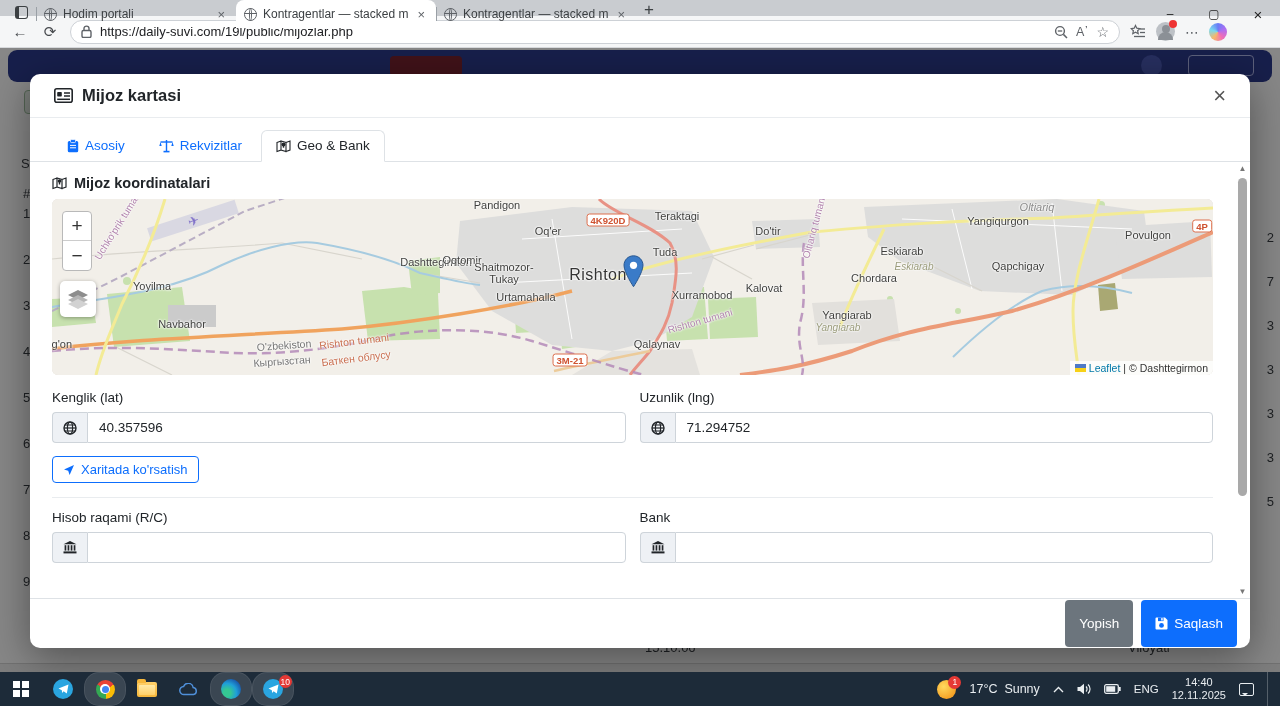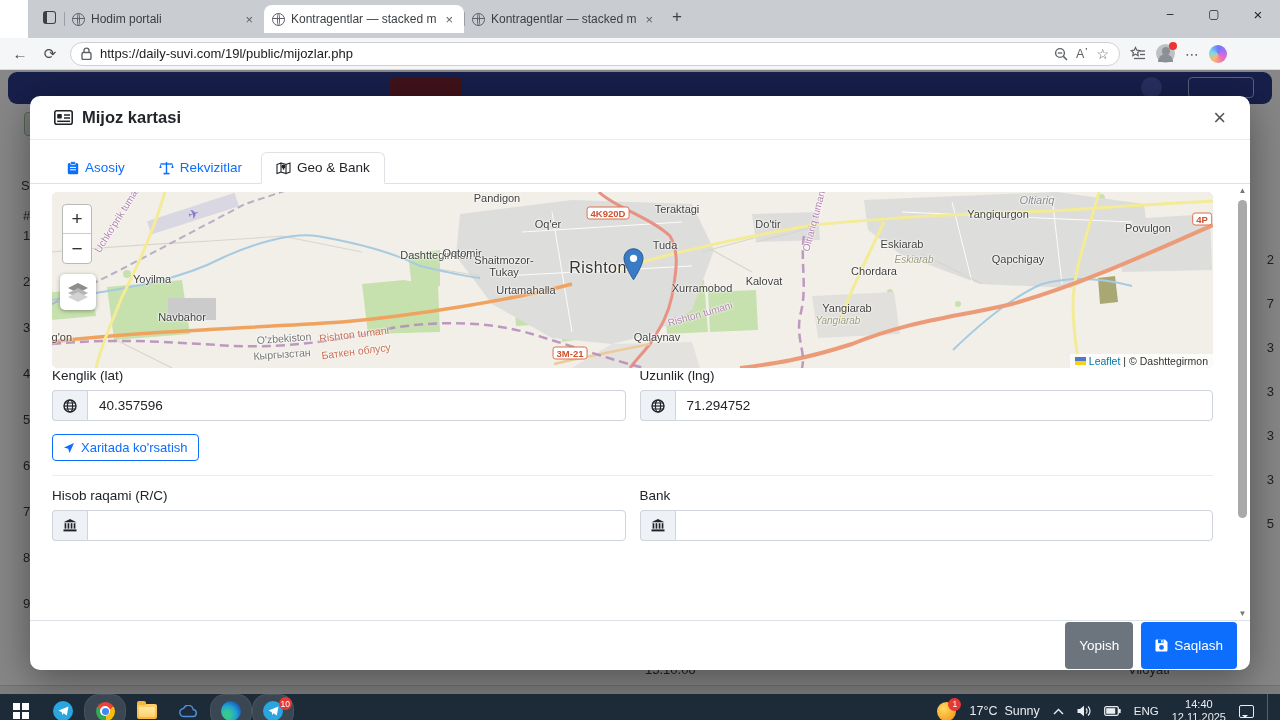--- a/index.html
+++ b/index.html
@@ -1,20 +1,20 @@
 <!DOCTYPE html>
 <html><head>
 <meta charset="utf-8">
 <style>
   * { margin:0; padding:0; box-sizing:border-box; }
   html,body { width:1280px; height:720px; overflow:hidden;
     font-family:"Liberation Sans","DejaVu Sans",sans-serif; background:#fff; }
 
   
-  .tabstrip { height:38px; background:#c9ccd0; display:flex; align-items:center;margin-left:28px; }
+  .tabstrip { height:16px; background:#c9ccd0; display:flex; align-items:flex-start; }
   .tab-actions { width:26px; height:24px; margin:0 2px 3px 8px; display:flex; align-items:center; justify-content:center; }
   .tab-actions .sq { width:13px; height:13px; border:1.6px solid #3c4043; border-radius:3px; border-left-width:4px; }
   .tab { width:200px; height:28px; display:flex; align-items:center; gap:6px; padding:0 8px;
          font-size:12px; color:#3c4043; position:relative; }
   .tab.active { background:#fff; border-radius:8px 8px 0 0; z-index:2; }
   .tab:not(.active):before { content:""; position:absolute; left:0; top:7px; bottom:7px; width:1px; background:#9aa0a6; }
   .tab .tlabel { flex:1; white-space:nowrap; overflow:hidden; }
   .tab .x { font-size:13px; color:#5f6368; padding:0 3px; }
   .globe { width:13px; height:13px; border:1.4px solid #5f6368; border-radius:50%; position:relative; flex:none; }
   .globe:before { content:""; position:absolute; inset:-1px 4px; border:1.2px solid #5f6368; border-radius:50%; }
@@ -88,21 +88,21 @@
   .map-layers { position:absolute; left:8px; top:82px; width:36px; height:36px; background:#fff; border-radius:5px;
                 box-shadow:0 1px 4px rgba(0,0,0,.35); z-index:5; display:flex; align-items:center; justify-content:center; }
   .attrib { position:absolute; right:0; bottom:0; background:rgba(255,255,255,.78); font-size:10.5px; color:#333;
             padding:1px 5px; z-index:5; display:flex; align-items:center; gap:3px; }
   .attrib .lf { color:#0078a8; }
   .flag { width:11px; height:8px; display:inline-block; background:linear-gradient(#4e7ac7 50%,#f7d117 50%); }
   .marker { position:absolute; left:571px; top:56px; z-index:4; }
 
   
   .grid2 { display:grid; grid-template-columns:1fr 1fr; gap:0 14px; }
-  .flabel { font-size:13.5px; color:#212529; }
+  .flabel { margin-top:15px; font-size:13.5px; color:#212529; }
   .igroup { margin-top:7px; display:flex; height:31px; }
   .iprefix { width:35px; background:#eef1f5; border:1px solid #ced4da; border-right:none; border-radius:4px 0 0 4px;
              display:flex; align-items:center; justify-content:center; color:#212529; }
   .igroup input { flex:1; border:1px solid #ced4da; border-radius:0 4px 4px 0; font-size:13.5px; color:#212529;
                   padding:0 11px; outline:none; font-family:inherit; background:#fff; }
   .btn-outline { margin-top:13px; display:inline-flex; align-items:center; gap:6px; font-size:13px; color:#0d6efd;
                  border:1px solid #0d6efd; background:#fff; border-radius:4px; padding:5px 10px; }
   hr.div { border:none; border-top:1px solid #e9ecef; margin-top:14px; }
   .btn { border:none; border-radius:4px; font-size:13.5px; padding:16px 14px; color:#ffffff; font-family:inherit;
          display:inline-flex; align-items:center; gap:6px; }
@@ -286,20 +286,28 @@
         <div class="ntab active">
           <svg class="ic" width="15" height="14" viewBox="0 0 15 14">
               <path d="M1 3.5L5 2v9l-4 1.5z M5 2l5 1.5v9L5 11z M10 3.5L14 2v9l-4 1.5z" fill="none" stroke="#212529" stroke-width="1.1"></path>
               <circle cx="7.5" cy="5.5" r="2" fill="#212529"></circle>
               <path d="M7.5 5.5v3.2" stroke="#212529" stroke-width="1.4"></path>
             </svg>
           <span>Geo &amp; Bank</span>
         </div>
       </div>
 
+      <div class="sect-title">
+        <svg class="ic" width="15" height="14" viewBox="0 0 15 14">
+            <path d="M1 3.5L5 2v9l-4 1.5z M5 2l5 1.5v9L5 11z M10 3.5L14 2v9l-4 1.5z" fill="none" stroke="#212529" stroke-width="1.2"></path>
+            <circle cx="7.5" cy="5" r="1.8" fill="#212529"></circle>
+            <path d="M7.5 5v3.5" stroke="#212529" stroke-width="1.4"></path>
+          </svg>
+        <span>Mijoz koordinatalari</span>
+      </div>
 
       <div class="map">
         <svg class="ic" width="1161" height="176" viewBox="0 0 1161 176">
           <rect width="1161" height="176" fill="#f2efe9"></rect>
 
           <g fill="#c3e0a8" opacity="0.9">
             <polygon points="55,95 130,88 138,142 62,148"></polygon>
             <polygon points="0,100 40,98 44,124 0,128"></polygon>
             <polygon points="310,92 352,88 386,94 388,140 316,142"></polygon>
             <polygon points="356,62 388,58 388,94 360,96"></polygon>

